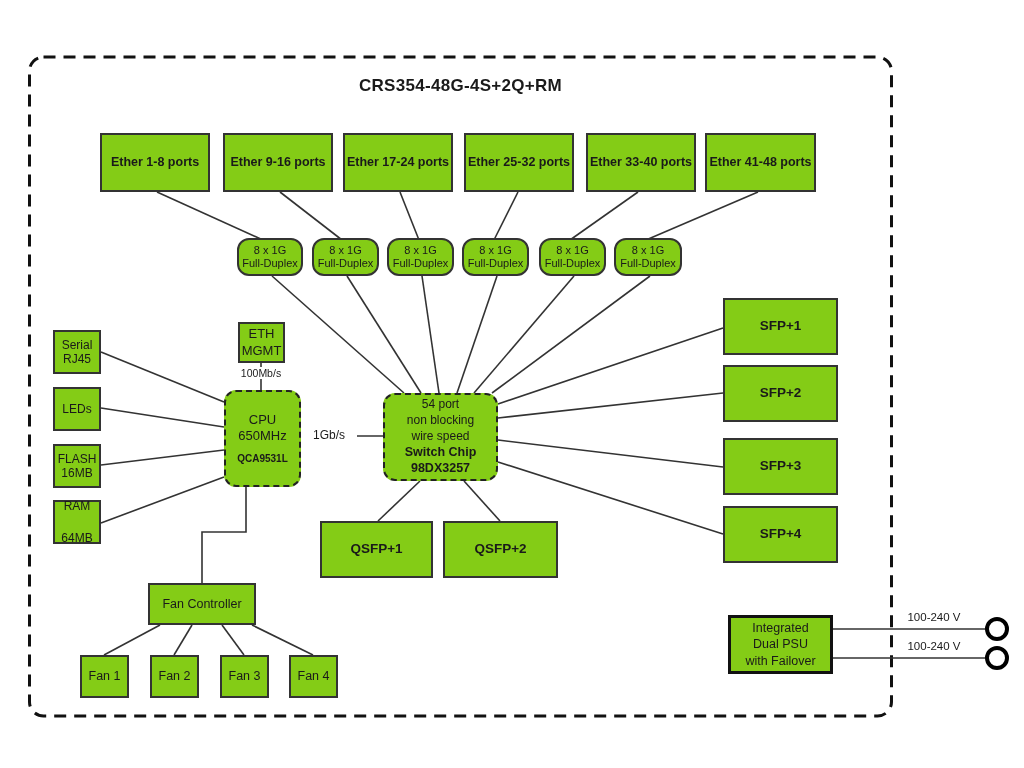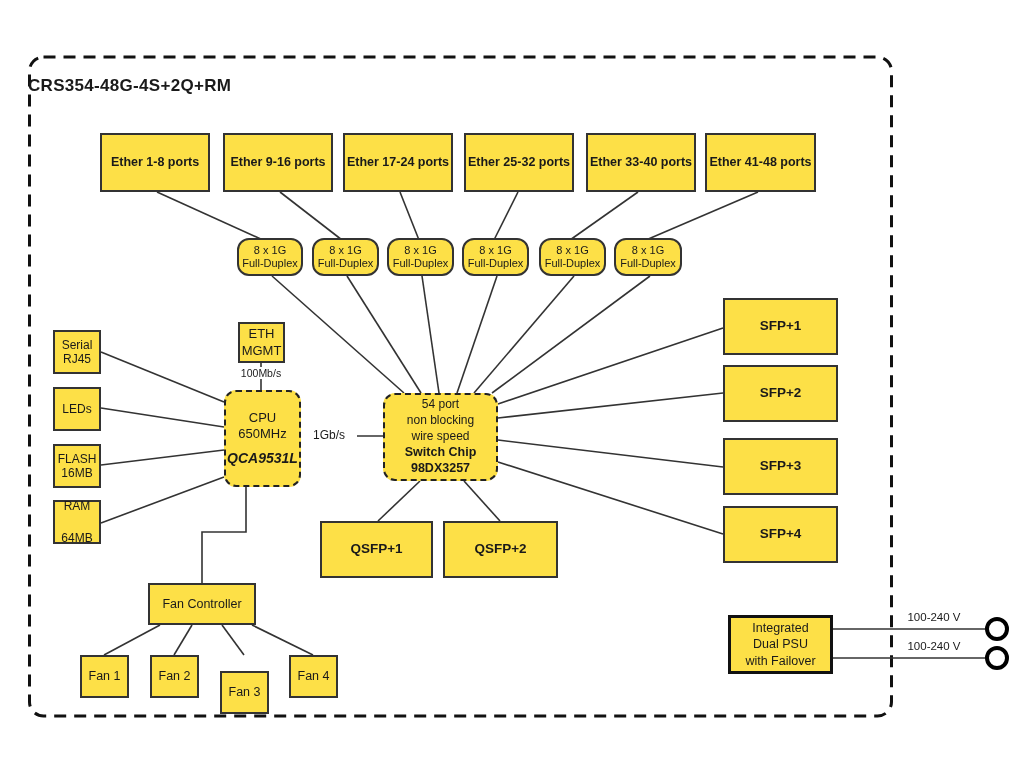--- a/index.html
+++ b/index.html
@@ -2,34 +2,34 @@
 <html><head>
 <meta charset="utf-8">
 <style>
   html,body{margin:0;padding:0;background:#fff;}
   .canvas{
     position:relative;width:1024px;height:768px;background:#fff;overflow:hidden;
     font-family:"Liberation Sans",sans-serif;color:#1a1a1a;
   }
   .wires{position:absolute;left:0;top:0;width:1024px;height:768px;}
   .box{
-    position:absolute;box-sizing:border-box;background:#fde047;border:2px solid #333;
+    position:absolute;box-sizing:border-box;background:#84cc16;border:2px solid #333;
     display:flex;flex-direction:column;align-items:center;justify-content:center;
     text-align:center;line-height:1.2;white-space:nowrap;
   }
   .title{
-    position:absolute;left:28px;top:76px;width:865px;
+    position:absolute;left:28px;top:76px;width:865px;text-align:center;
     font-size:17px;font-weight:bold;letter-spacing:.3px;
   }
   .ether{font-size:12.5px;font-weight:bold;}
   .duplex{border-radius:12px;font-size:11px;}
   .mgmt{font-size:13px;line-height:1.25;}
   .dashedbox{border:2px dashed #222;border-radius:12px;text-align:right;}
   .cpu{font-size:13px;}
-  .cpu .model{font-weight:bold;font-size:14px;margin-top:9px;font-style:italic;}
+  .cpu .model{font-weight:bold;font-size:10px;margin-top:9px;}
   .switchchip{font-size:12px;line-height:1.3;}
   .switchchip .b{font-weight:bold;font-size:12.5px;}
   .sfp,.qsfp{font-size:13.5px;font-weight:bold;}
   .module{font-size:12px;}
   .fanctrl,.fan{font-size:12.5px;}
   .psu{border:3px solid #111;font-size:12.5px;line-height:1.3;}
   .linelabel{
     position:absolute;background:#fff;text-align:center;z-index:2;
   }
   .lbl-mgmt{left:232px;top:367px;width:58px;font-size:10.5px;}
@@ -199,21 +199,21 @@
 
   <div class="box fanctrl" style="left:148px;top:583px;width:108px;height:42px;">
     <span>Fan Controller</span>
   </div>
   <div class="box fan" style="left:80px;top:655px;width:49px;height:43px;">
     <span>Fan 1</span>
   </div>
   <div class="box fan" style="left:150px;top:655px;width:49px;height:43px;">
     <span>Fan 2</span>
   </div>
-  <div class="box fan" style="left:220px;top:671px;width:49px;height:43px;">
+  <div class="box fan" style="left:220px;top:655px;width:49px;height:43px;">
     <span>Fan 3</span>
   </div>
   <div class="box fan" style="left:289px;top:655px;width:49px;height:43px;">
     <span>Fan 4</span>
   </div>
 
   <div class="box psu" style="left:728px;top:615px;width:105px;height:59px;">
     <span>Integrated</span>
     <span>Dual PSU</span>
     <span>with Failover</span>

